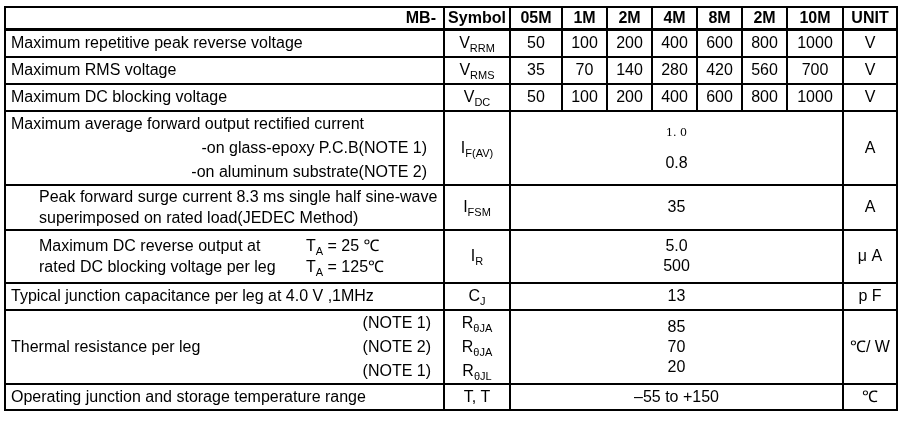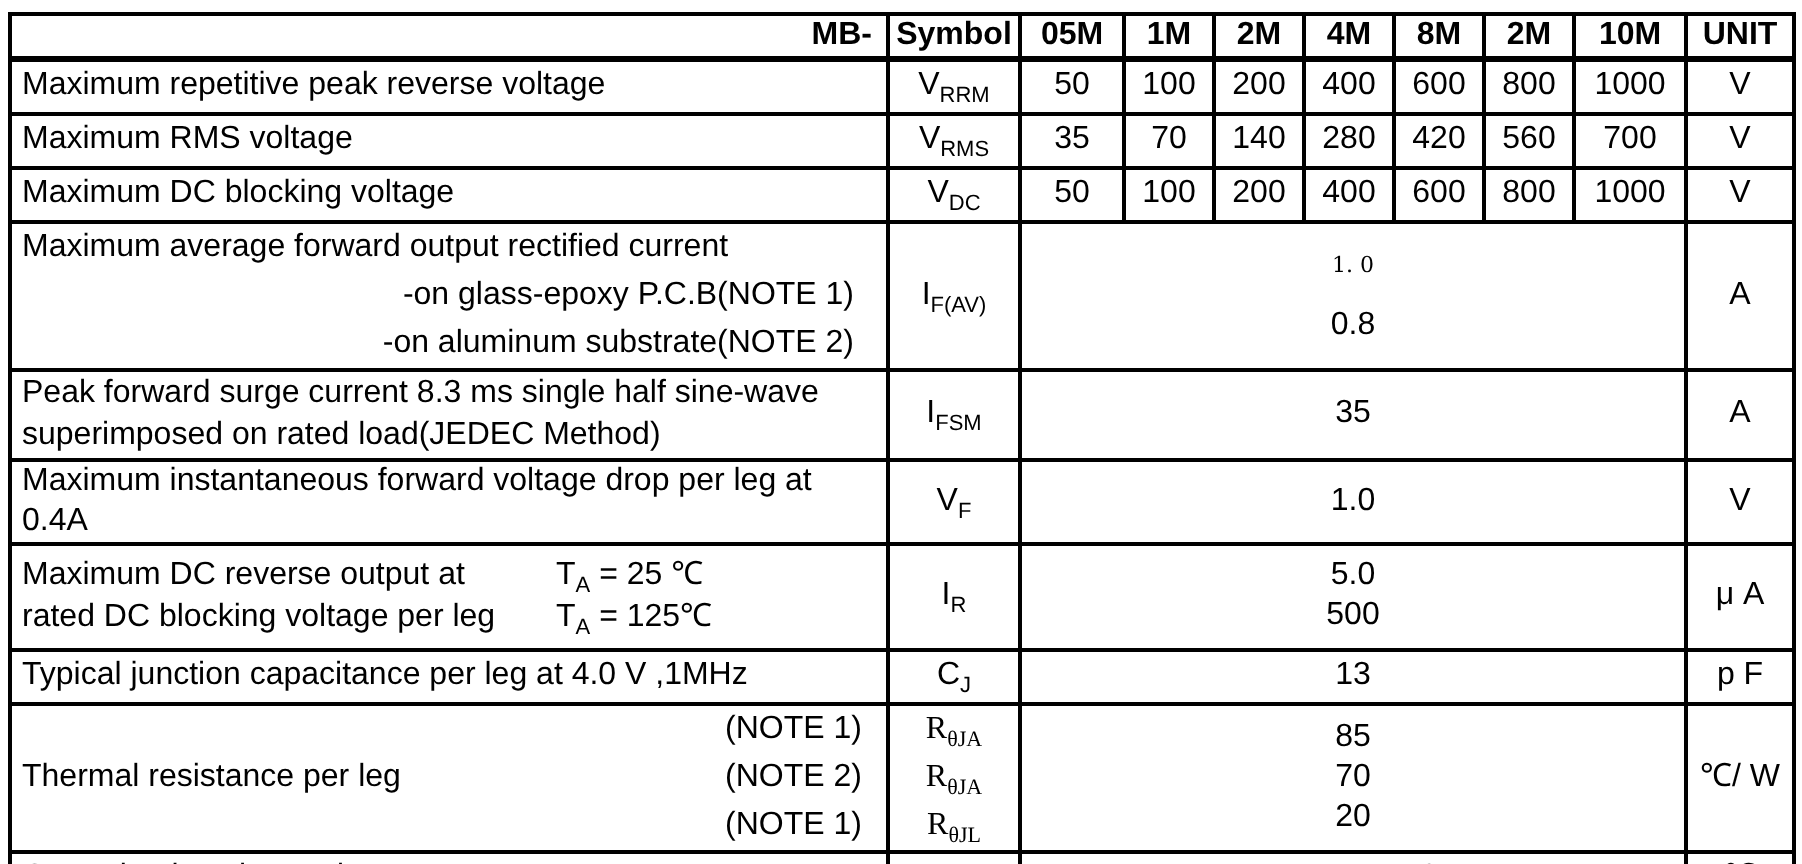--- a/index.html
+++ b/index.html
@@ -9,27 +9,27 @@
   .hdr{font-weight:bold;text-align:center;border-bottom:3px solid #000;}
   .hdr.first{text-align:right;padding-right:7px;padding-left:16px;}
   .desc{text-align:left;padding-left:5px;padding-right:2px;}
   .sym{text-align:center;}
   .num{text-align:center;}
   .unit{text-align:center;}
   sub{font-size:11px;line-height:0;}
   .serifval{font-family:"DejaVu Serif",serif;font-size:11px;}
   .rline{text-align:right;padding-right:14px;}
   .lh24 div{line-height:24px;}
-  .lh21 div{line-height:21px;}
+  .lh21 div{line-height:21px;margin-left:28px;}
   .lh30 div{line-height:30px;}
   .lh20 div{line-height:20px;}
   .flexcell{display:flex;align-items:center;}
   .ir-left{width:267px;}
   .notes{margin-left:auto;text-align:right;padding-right:10px;}
-  .symstack div{line-height:24px;font-family:Liberation Serif, serif;}
+  .symstack div{line-height:24px;}
 </style>
 </head>
 <body>
 
 <table>
   <colgroup>
     <col style="width:439px">
       <col style="width:66px">
       <col style="width:52px">
     <col style="width:45px">
@@ -111,26 +111,20 @@
   <tr style="height:45px">
     <td class="desc lh21">
       <div>Peak forward surge current 8.3 ms single half sine-wave</div>
       <div>superimposed on rated load(JEDEC Method)</div>
     </td>
     <td class="sym"><span>I</span><sub>FSM</sub></td>
     <td class="num" colspan="7">35</td>
     <td class="unit">A</td>
   </tr>
 
-  <tr style="height:27px">
-    <td class="desc">Maximum instantaneous forward voltage drop per leg at 0.4A</td>
-    <td class="sym"><span>V</span><sub>F</sub></td>
-    <td class="num" colspan="7">1.0</td>
-    <td class="unit">V</td>
-  </tr>
 
   <tr style="height:53px">
     <td class="desc">
       <div class="flexcell">
         <div class="ir-left lh21">
           <div>Maximum DC reverse output at</div>
           <div>rated DC blocking voltage per leg</div>
         </div>
         <div class="lh21">
           <div><span>T</span><sub>A</sub><span> = 25 ℃</span></div>

